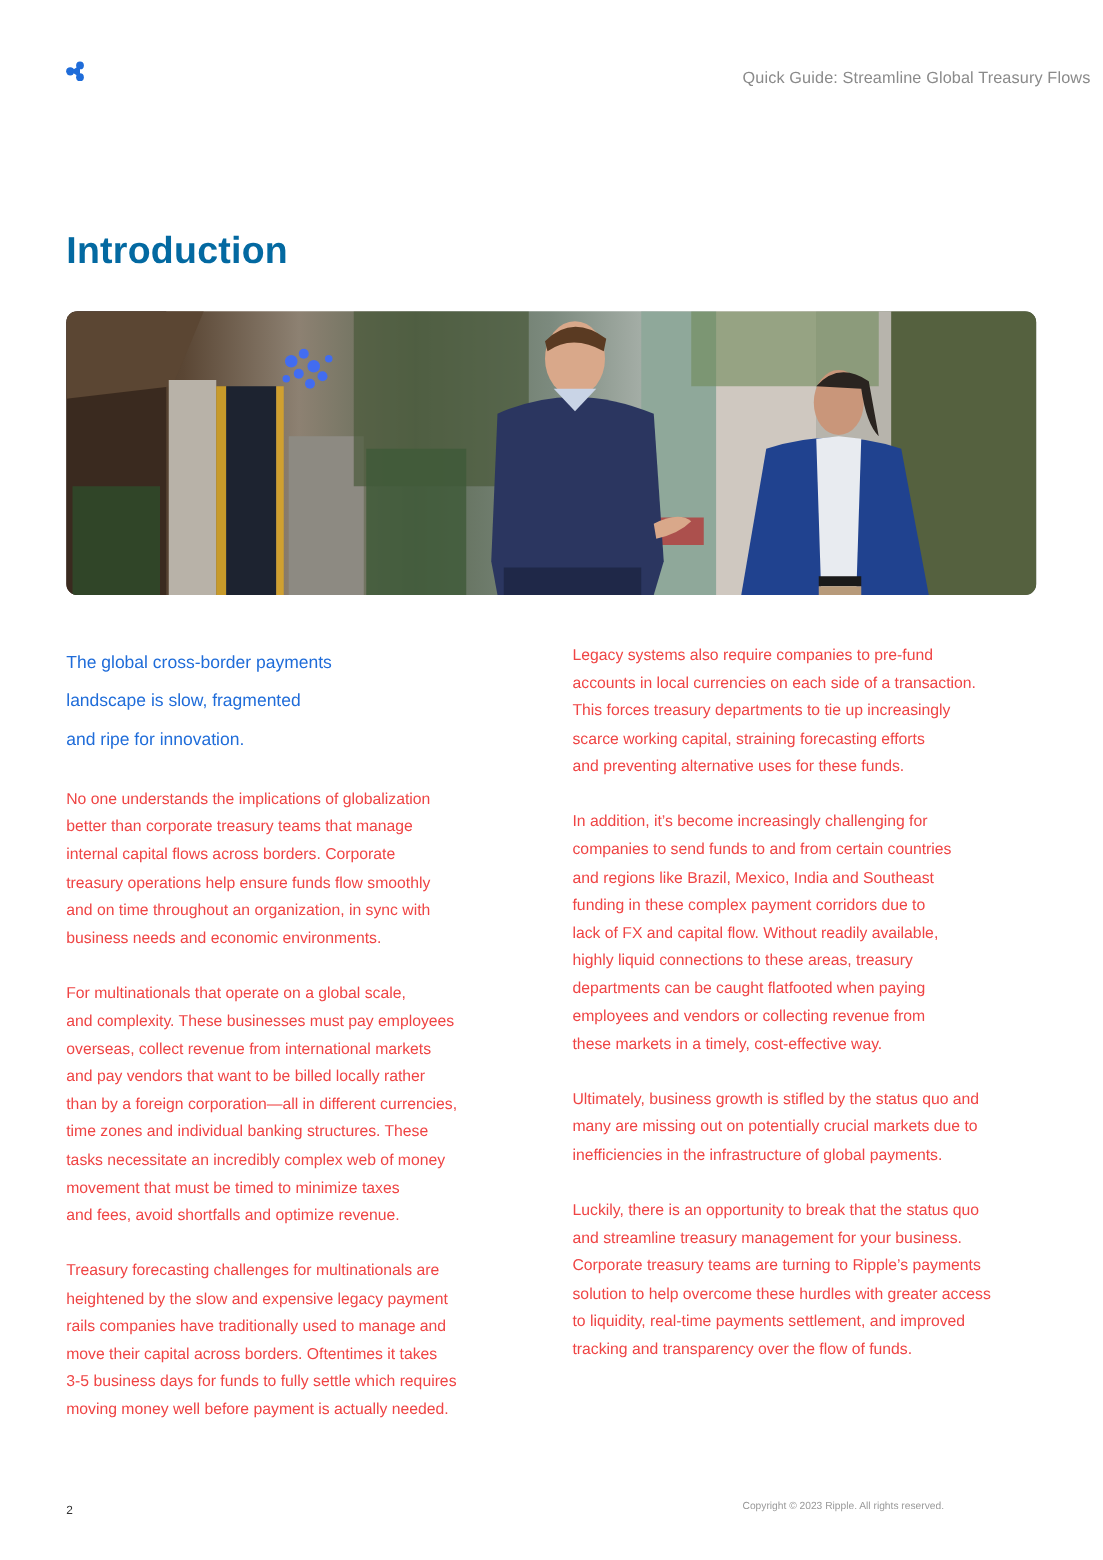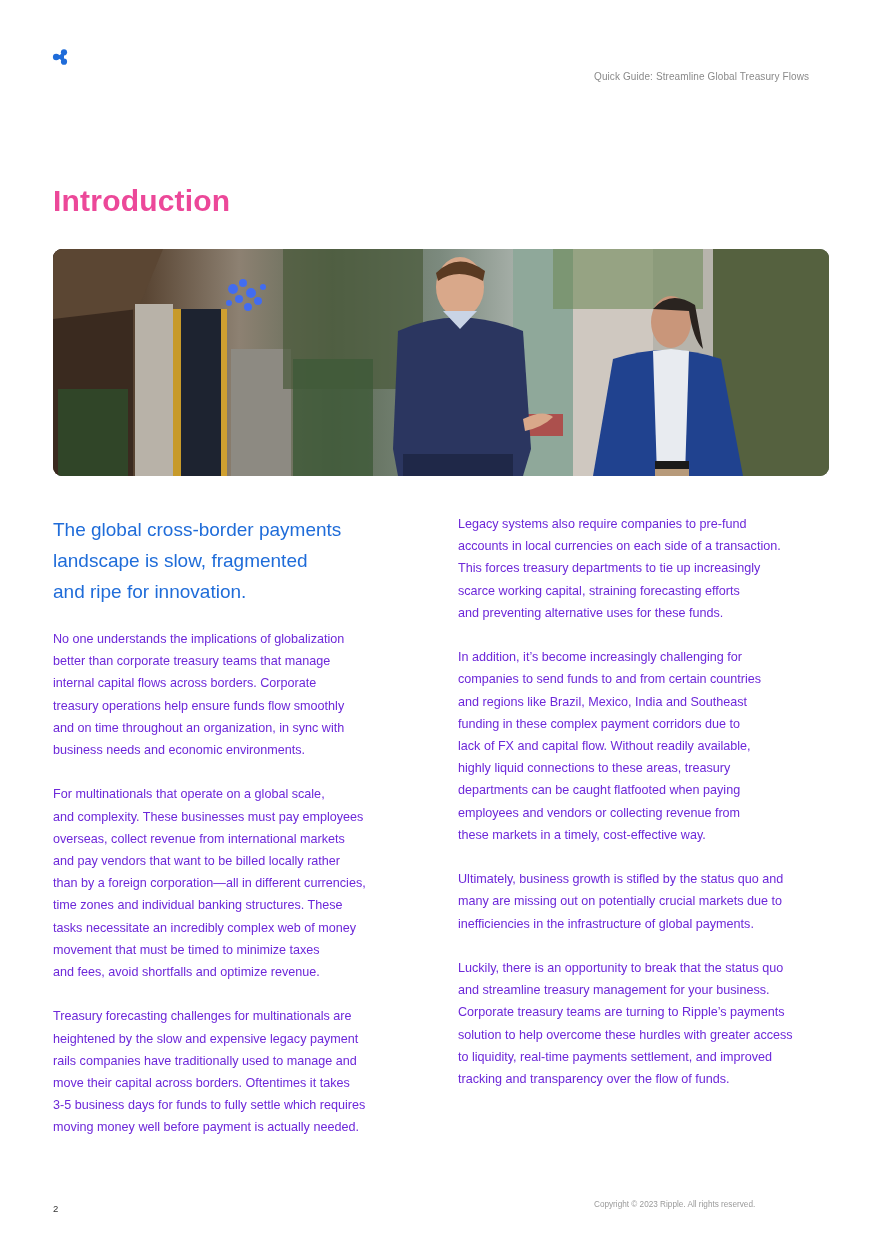--- a/index.html
+++ b/index.html
@@ -3,38 +3,38 @@
   <meta charset="utf-8">
   <style>
     html, body { margin: 0; padding: 0; background: #ffffff; }
     body {
       width: 882px; height: 1248px; position: relative; overflow: hidden;
       font-family: "Liberation Sans", "DejaVu Sans", sans-serif;
       color: #1c1c1c;
     }
     .logo { position: absolute; left: 52px; top: 48px; width: 18px; height: 18px; }
     .running-header {
-      position: absolute; left: 594px; top: 71px;
-      font-size: 10px; color: #8a8a8a; letter-spacing: 0.1px; white-space: nowrap;
+      position: absolute; left: 594px; top: 54px;
+      font-size: 13px; color: #8a8a8a; letter-spacing: 0.1px; white-space: nowrap;
     }
     .page-title {
       position: absolute; left: 53px; top: 184px; margin: 0;
-      font-size: 30px; font-weight: bold; color: #ec4899; letter-spacing: 0.2px;
+      font-size: 30px; font-weight: bold; color: #0369a1; letter-spacing: 0.2px;
     }
     .hero {
       position: absolute; left: 53px; top: 249px; width: 776px; height: 227px;
       border-radius: 9px; overflow: hidden;
       background: linear-gradient(90deg, #3d2d22 0%, #5a4634 12%, #8d8172 24%, #5d6a55 36%, #7c8a7e 50%, #a7b0a9 60%, #c8c6bf 70%, #9b9c8c 82%, #4f5b43 100%);
     }
     .hero svg { position: absolute; left: 0; top: 0; width: 100%; height: 100%; }
     .subhead {
       position: absolute; left: 53px; top: 514px; width: 370px; margin: 0;
-      font-size: 19px; line-height: 31px; color: #1f6cd9; font-weight: normal;
+      font-size: 14px; line-height: 31px; color: #1f6cd9; font-weight: normal;
     }
-    .col { position: absolute; font-size: 12.6px; line-height: 22.2px; color: #6d28d9; }
+    .col { position: absolute; font-size: 12.6px; line-height: 22.2px; color: #ef4444; }
     .col p { margin: 0 0 22.2px 0; }
     .col-left { left: 53px; top: 628px; width: 365px; }
     .col-right { left: 458px; top: 513px; width: 370px; }
     .line { display: block; white-space: nowrap; }
     .page-number {
       position: absolute; left: 53px; top: 1203px; font-size: 9.5px; color: #333;
     }
     .copyright {
       position: absolute; left: 594px; top: 1200px; font-size: 8.2px; color: #9a9a9a; white-space: nowrap;
     }

